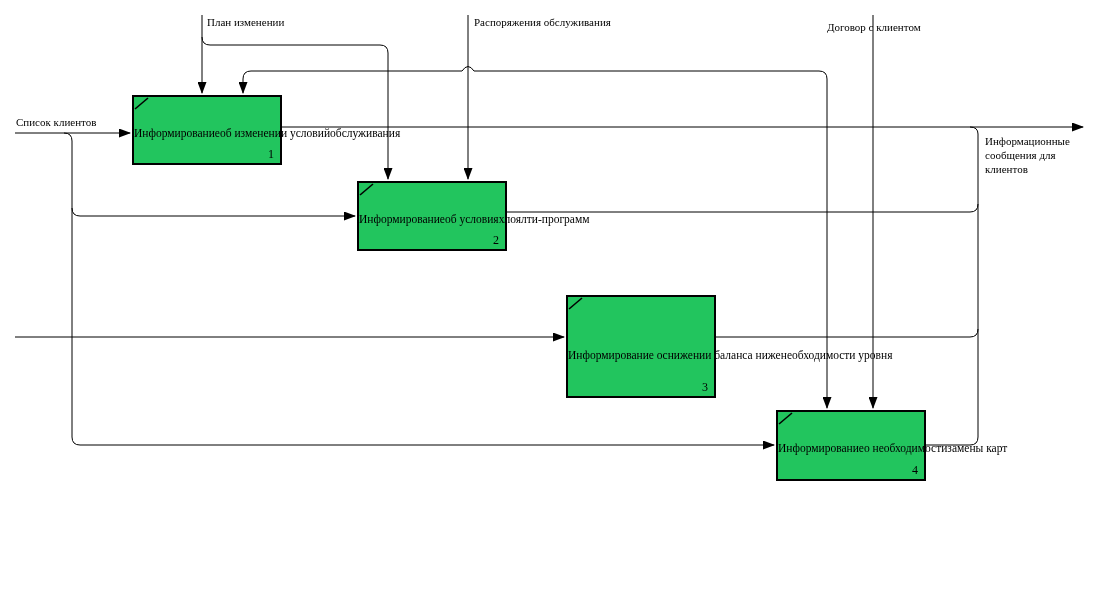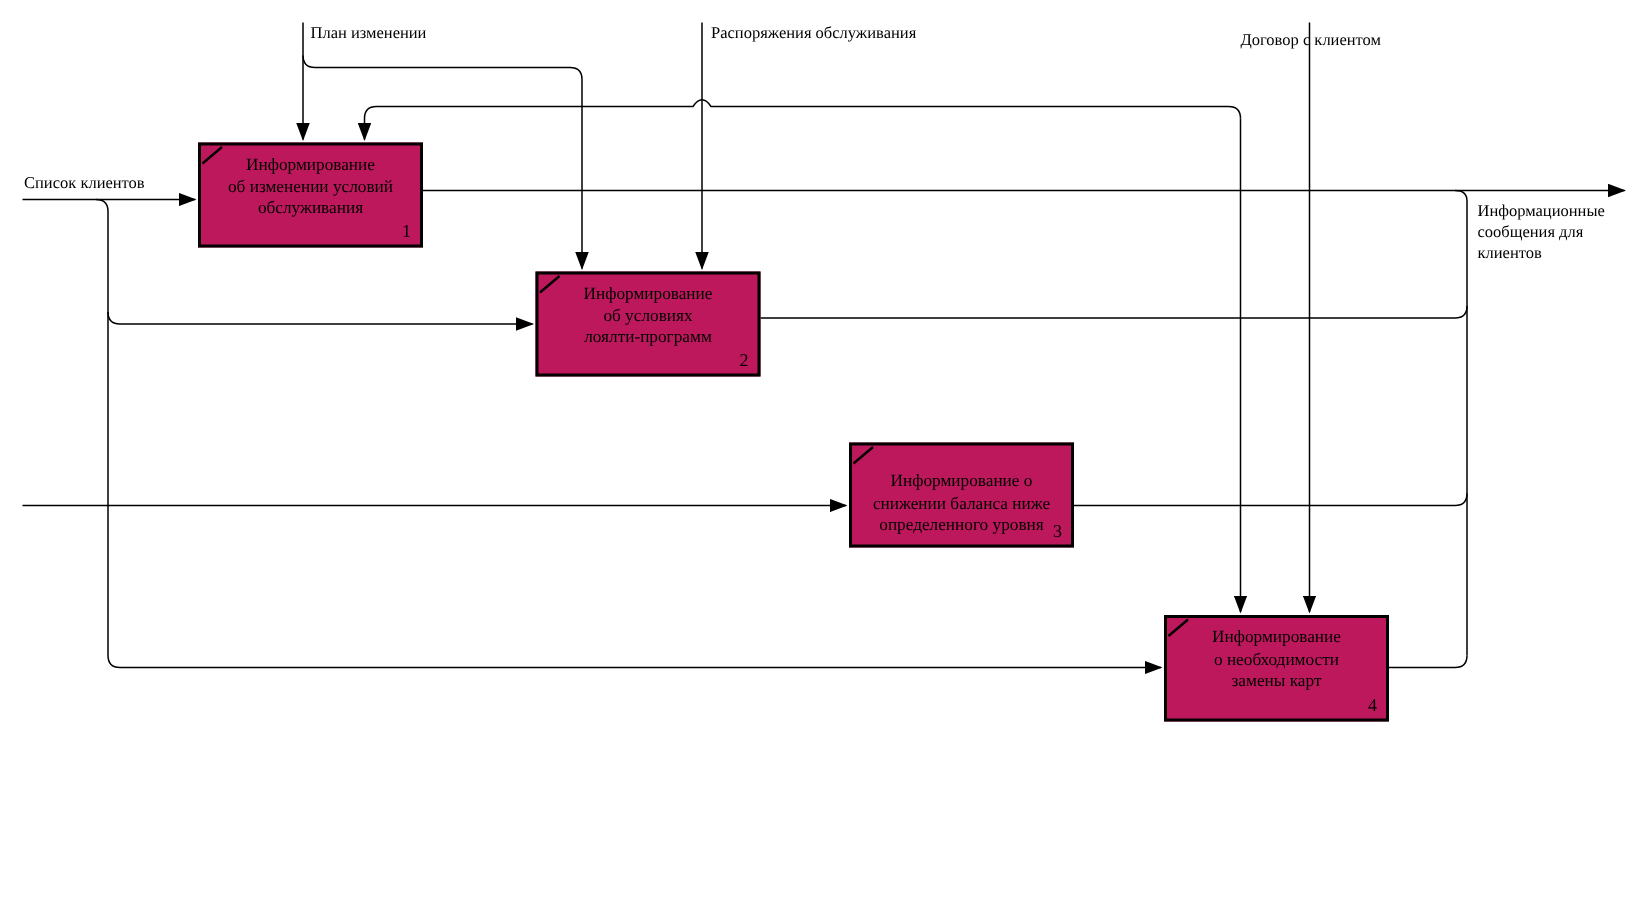--- a/index.html
+++ b/index.html
@@ -18,23 +18,22 @@
   }
   #arrows-layer {
     position: absolute;
     left: 0; top: 0;
     width: 1101px; height: 607px;
   }
   .activity-box {
     position: absolute;
     box-sizing: border-box;
     border: 2px solid #000000;
-    background: #be185d;
+    background: #22c55e;
     display: flex;
-    flex-direction: column;
     align-items: center;
     justify-content: flex-start;
     text-align: center;
     font-size: 11.5px;
     line-height: 14.5px;
     padding-top: 6px;
   }
   .activity-box .box-line { display: block; white-space: nowrap; }
   .box-number {
     position: absolute;
@@ -116,27 +115,27 @@
   <div class="activity-box" style="left:357px; top:181px; width:150px; height:70px;">
     <svg class="corner-notch" width="17" height="15">
       <line x1="1" y1="12" x2="14" y2="1" stroke="#000000" stroke-width="1.6"></line>
     </svg>
     <span class="box-line">Информирование</span>
     <span class="box-line">об условиях</span>
     <span class="box-line">лоялти-программ</span>
     <span class="box-number">2</span>
   </div>
 
-  <div class="activity-box" style="left:566px; top:295px; width:150px; height:70px; padding-top:17px;">
+  <div class="activity-box" style="left:566px; top:295px; width:150px; height:103px; padding-top:17px;">
     <svg class="corner-notch" width="17" height="15">
       <line x1="1" y1="12" x2="14" y2="1" stroke="#000000" stroke-width="1.6"></line>
     </svg>
     <span class="box-line">Информирование  о</span>
     <span class="box-line">снижении баланса ниже</span>
-    <span class="box-line">определенного уровня</span>
+    <span class="box-line">необходимости уровня</span>
     <span class="box-number">3</span>
   </div>
 
   <div class="activity-box" style="left:776px; top:410px; width:150px; height:71px;">
     <svg class="corner-notch" width="17" height="15">
       <line x1="1" y1="12" x2="14" y2="1" stroke="#000000" stroke-width="1.6"></line>
     </svg>
     <span class="box-line">Информирование</span>
     <span class="box-line">о необходимости</span>
     <span class="box-line">замены карт</span>

